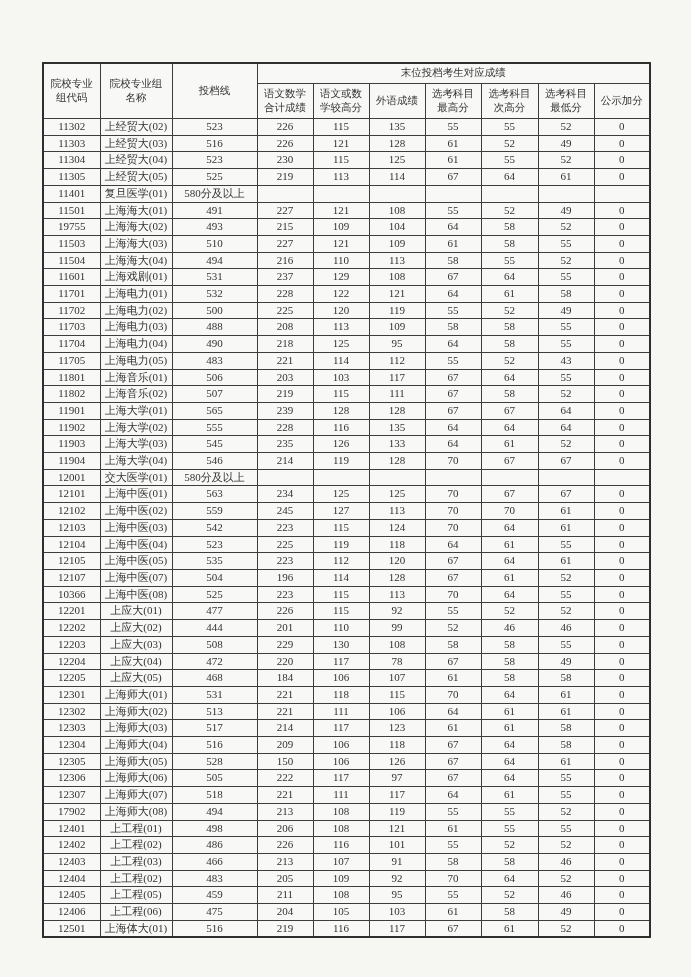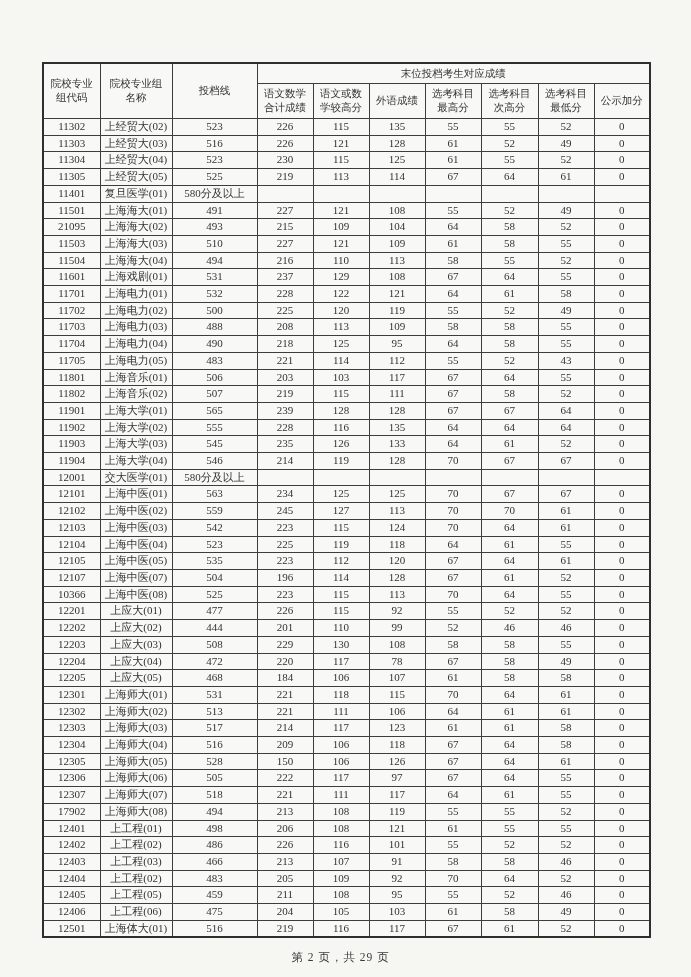--- a/index.html
+++ b/index.html
@@ -45,20 +45,21 @@
   }
   thead th {
     font-weight: normal;
     font-size: 10.5px;
     line-height: 1.3;
     white-space: pre-line;
     color: #333;
   }
   tr.group-row th.group-th {
     height: 19px;
+    font-family: Liberation Mono, monospace;
   }
   tr.sub-row th {
     height: 34px;
   }
   thead th.span-th {
     height: 54px;
   }
   tbody td {
     font-size: 11px;
     height: 15.7px;
@@ -184,21 +185,21 @@
           <td>491</td>
           <td>227</td>
           <td>121</td>
           <td>108</td>
           <td>55</td>
           <td>52</td>
           <td>49</td>
           <td>0</td>
         </tr>
         <tr>
-          <td>21095</td>
+          <td>19755</td>
           <td>上海海大(02)</td>
           <td>493</td>
           <td>215</td>
           <td>109</td>
           <td>104</td>
           <td>64</td>
           <td>58</td>
           <td>52</td>
           <td>0</td>
         </tr>
@@ -702,15 +703,14 @@
           <td>116</td>
           <td>117</td>
           <td>67</td>
           <td>61</td>
           <td>52</td>
           <td>0</td>
         </tr>
       </tbody>
   </table>
 
-  <div class="footer">第 2 页，共 29 页</div>
 
 </div>
 
 </body></html>

